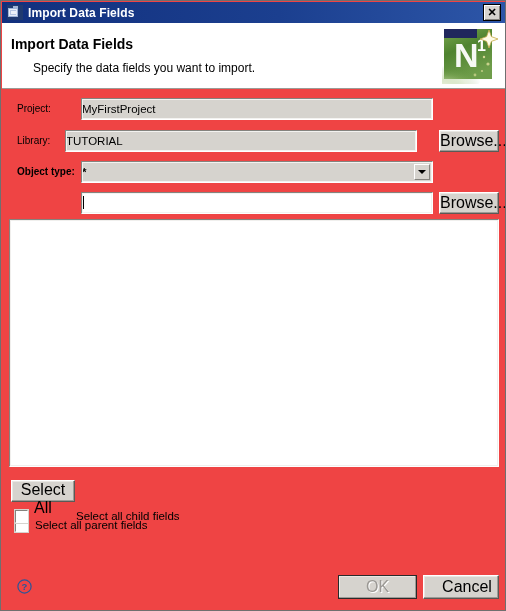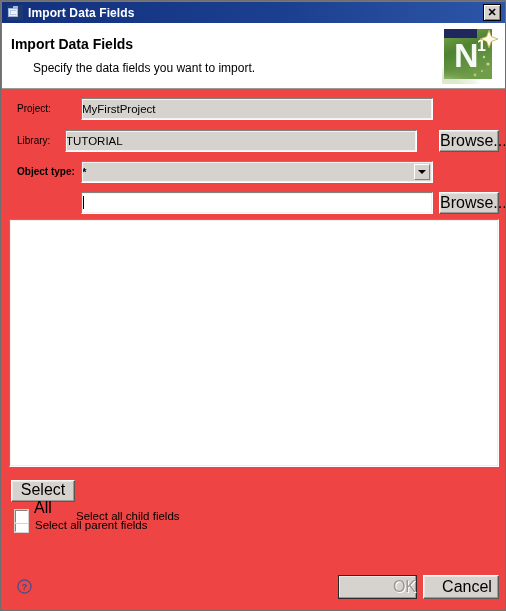--- a/index.html
+++ b/index.html
@@ -308,16 +308,16 @@
     <span class="cblabel">Select all child fields</span>
   </div>
 
   <span class="help-icon">
     <svg width="15" height="15" viewBox="0 0 15 15">
       <circle cx="7.5" cy="7.5" r="6.6" fill="none" stroke="#2a5699" stroke-width="1.2"></circle>
       <text x="7.5" y="11.2" text-anchor="middle" font-family="Liberation Sans, sans-serif" font-size="9.5" font-weight="bold" fill="#2a5699">?</text>
     </svg>
   </span>
 
-  <button class="btn defaulted disabled" style="position:absolute; left:337px; top:574px; width:79px; height:24px;text-align:right;">OK</button>
+  <button class="btn defaulted disabled" style="position:absolute; left:337px; top:574px; width:79px; height:24px;">OK</button>
   <button class="btn" style="position:absolute; left:422px; top:574px; width:76px; height:24px;padding-left:12px;">Cancel</button>
 
 </div>
 
 </body></html>

